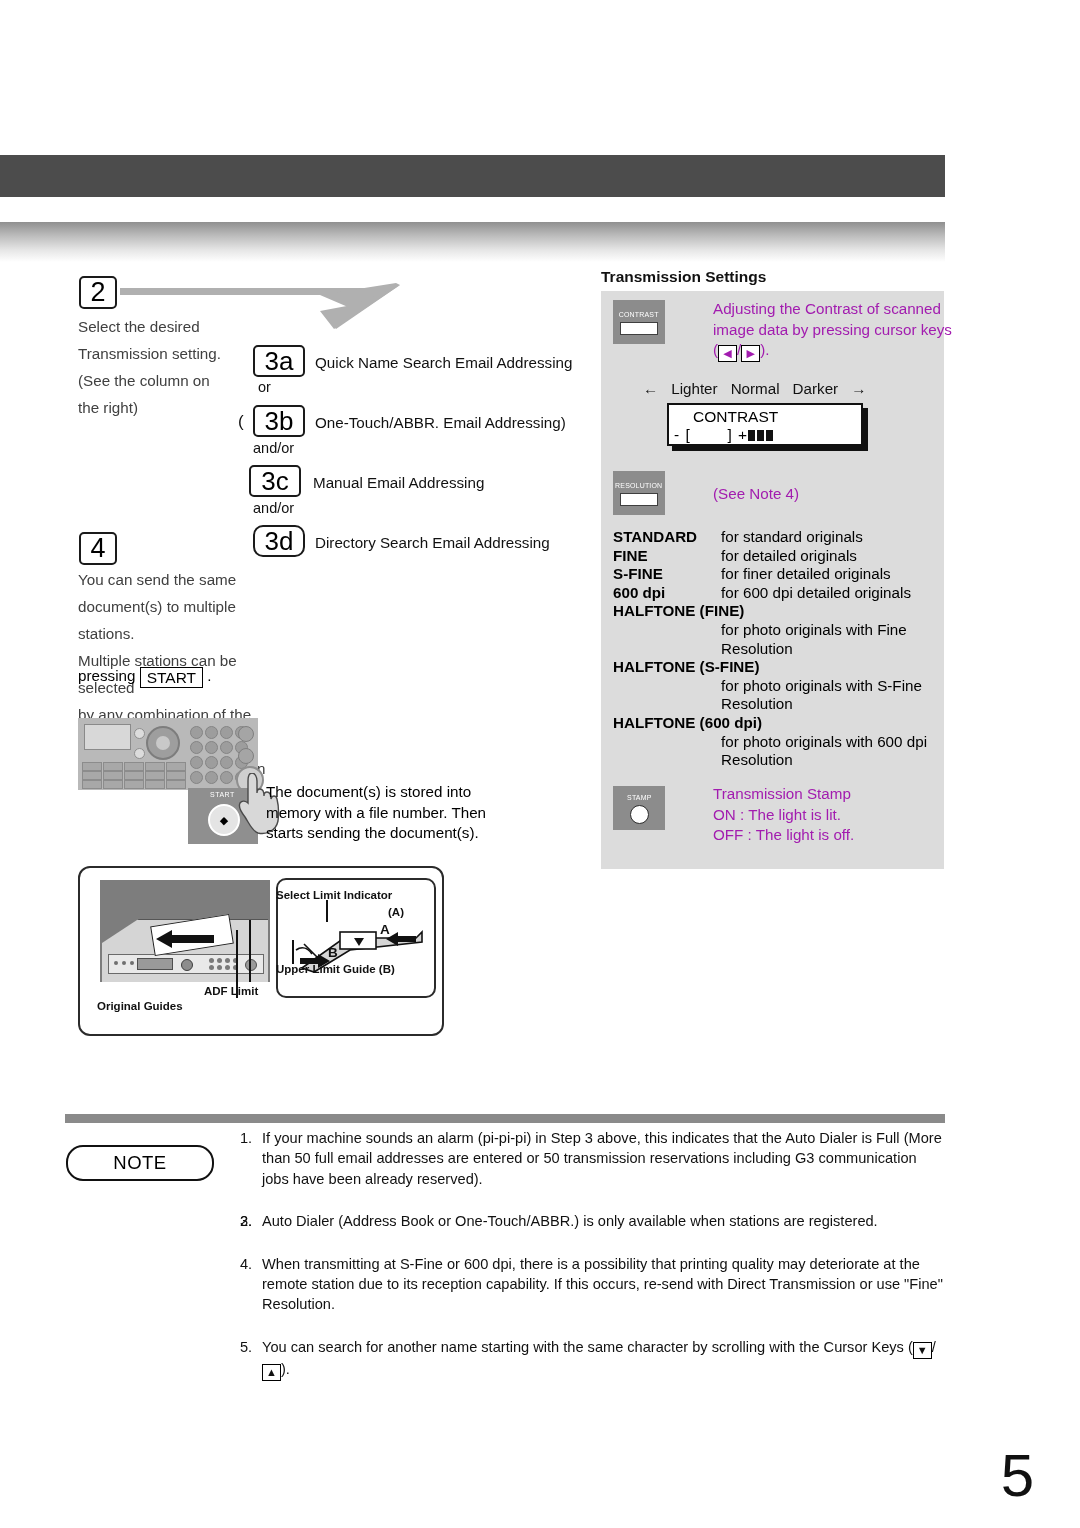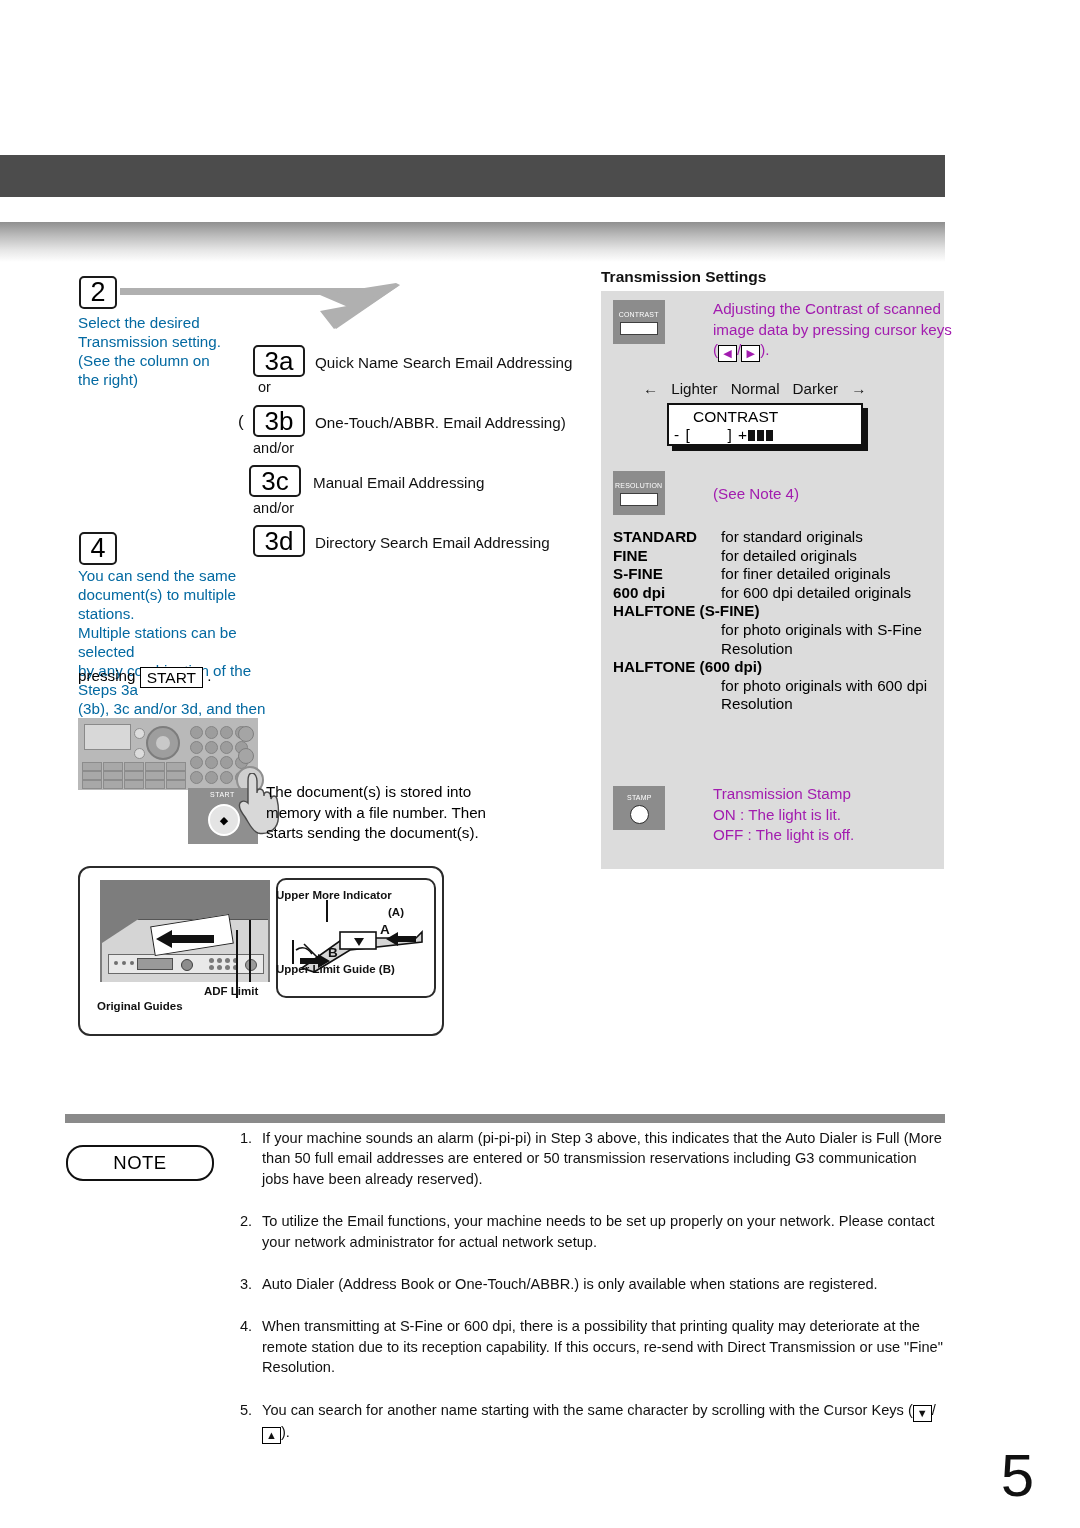--- a/index.html
+++ b/index.html
@@ -57,40 +57,40 @@
     align-items: center;
     justify-content: center;
     font-size: 26px;
     line-height: 1;
     box-sizing: border-box;
     width: 52px; height: 32px;
   }
   .sub-3a { left: 253px; top: 345px; }
   .sub-3b { left: 253px; top: 405px; }
   .sub-3c { left: 249px; top: 465px; }
-  .sub-3d { left: 253px; top: 525px; }
+  .sub-3d { left: 253px; top: 525px; border-radius: 10px; }
 
   
   .arrow-line {
     position: absolute;
     left: 120px; top: 288px;
     width: 248px; height: 7px;
     background: #b0b0b0;
   }
   .arrow-head {
     position: absolute;
     left: 300px; top: 283px;
     width: 100px; height: 48px;
   }
 
   .plain-text {
     position: absolute;
     font-size: 15.2px;
-    line-height: 19px;
-    color: #0369a1;
+    line-height: 27px;
+    color: #404040;
     white-space: pre-line;
   }
   .step2-text { left: 78px; top: 313px; width: 180px; }
   .step4-text { left: 78px; top: 566px; width: 215px; }
 
   .label-text {
     position: absolute;
     font-size: 15.2px;
     line-height: 20px;
     color: #111;
@@ -445,21 +445,21 @@
       <polygon points="14,54 56,24 128,24 134,18 134,28 62,36 26,58" fill="#d6d6d6" stroke="#111" stroke-width="1.6"></polygon>
       <rect x="52" y="18" width="36" height="17" fill="#fff" stroke="#111" stroke-width="1.6"></rect>
       <polygon points="66,24 76,24 71,32" fill="#111"></polygon>
       <polygon points="128,22 110,22 110,18 98,25 110,32 110,28 128,28" fill="#111"></polygon>
       <polygon points="40,44 58,44 58,40 70,47 58,54 58,50 40,50" fill="#111" transform="translate(-28,0) scale(1,1)"></polygon>
       <path d="M16,30 L30,44" stroke="#111" stroke-width="1.6" fill="none"></path>
       <path d="M8,36 C14,32 20,34 24,40" stroke="#111" stroke-width="1.6" fill="none"></path>
     </svg>
   </div>
 </div>
-<div class="adf-txt t-uli">Upper More Indicator</div>
+<div class="adf-txt t-uli">Select Limit Indicator</div>
 <div class="adf-txt t-a">(A)</div>
 <div class="adf-txt t-letA">A</div>
 <div class="adf-txt t-letB">B</div>
 <div class="adf-txt t-ulg">Upper Limit Guide (B)</div>
 <div class="adf-txt t-adf">ADF Limit</div>
 <div class="adf-txt t-og">Original Guides</div>
 <div class="leader" style="left:236px; top:930px; width:1.6px; height:68px;"></div>
 <div class="leader" style="left:249px; top:920px; width:1.6px; height:62px;"></div>
 <div class="leader" style="left:326px; top:900px; width:1.6px; height:22px;"></div>
 <div class="leader" style="left:292px; top:940px; width:1.6px; height:24px;"></div>
@@ -509,20 +509,24 @@
     </div>
     <div class="res-item">
       <span class="res-name">S-FINE</span>
       <span class="res-desc">for finer detailed originals</span>
     </div>
     <div class="res-item">
       <span class="res-name">600 dpi</span>
       <span class="res-desc">for 600 dpi detailed originals</span>
     </div>
     <div class="res-item stacked">
+      <span class="res-name">HALFTONE (FINE)</span>
+      <span class="res-desc">for photo originals with Fine Resolution</span>
+    </div>
+    <div class="res-item stacked">
       <span class="res-name">HALFTONE (S-FINE)</span>
       <span class="res-desc">for photo originals with S-Fine Resolution</span>
     </div>
     <div class="res-item stacked">
       <span class="res-name">HALFTONE (600 dpi)</span>
       <span class="res-desc">for photo originals with 600 dpi Resolution</span>
     </div>
   </div>
 
 <div class="btn-icon ic-stamp">
@@ -532,19 +536,19 @@
 <div class="ts-text ts-stamp-desc">
   <div>Transmission Stamp</div>
   <div>ON  : The light is lit.</div>
   <div>OFF : The light is off.</div>
 </div>
 
 <div class="note-rule"></div>
 <div class="note-pill">NOTE</div>
 <div class="notes" id="notes-list">
     <div class="note-item"><span class="note-num">1.</span><span>If your machine sounds an alarm (pi-pi-pi) in Step 3 above, this indicates that the Auto Dialer is Full (More than 50 full email addresses are entered or 50 transmission reservations including G3 communication jobs have been already reserved).</span></div>
-    <div class="note-item"><span class="note-num">2.</span><span>To utilize the Email functions, your machine needs to be set up properly on your network. Please contact your network administrator for actual network setup.</span></div>
+    <div class="note-item"><span class="note-num">2.</span></div>
     <div class="note-item"><span class="note-num">3.</span><span>Auto Dialer (Address Book or One-Touch/ABBR.) is only available when stations are registered.</span></div>
     <div class="note-item"><span class="note-num">4.</span><span>When transmitting at S-Fine or 600 dpi, there is a possibility that printing quality may deteriorate at the remote station due to its reception capability. If this occurs, re-send with Direct Transmission or use "Fine" Resolution.</span></div>
     <div class="note-item"><span class="note-num">5.</span><span>You can search for another name starting with the same character by scrolling with the Cursor Keys (</span><span class="keybox">▼</span><span>/</span><span class="keybox">▲</span><span>).</span></div>
   </div>
 
 <div class="page-num">5</div>
 
 </body></html>

